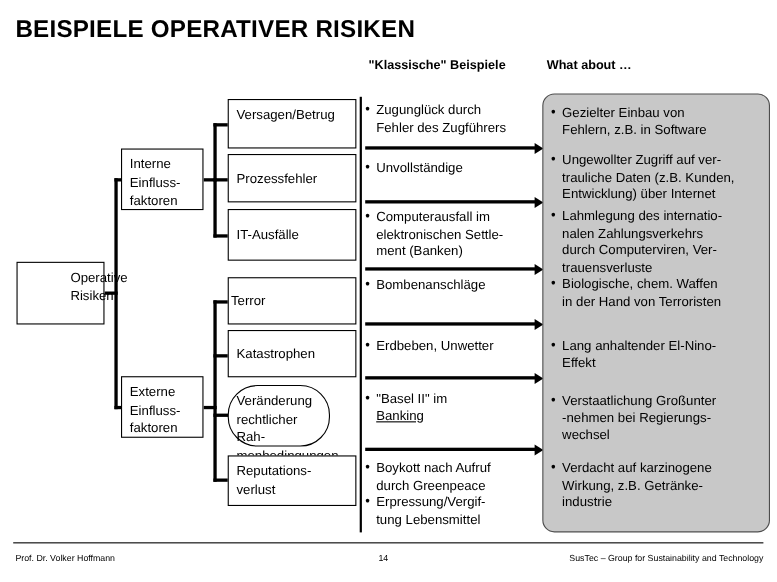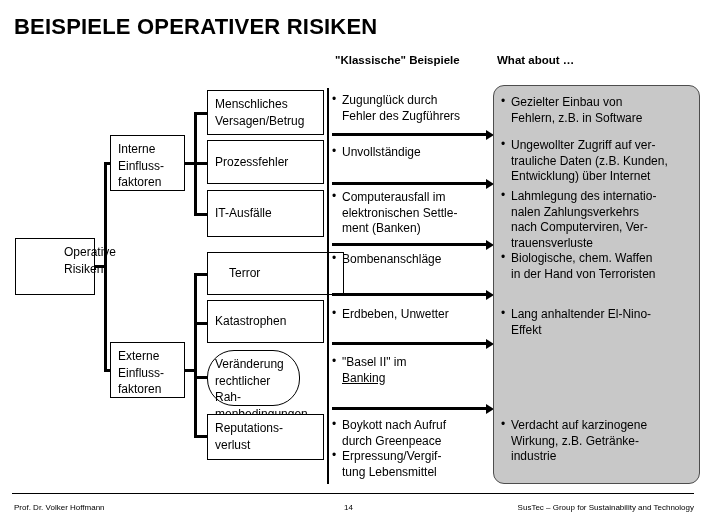--- a/index.html
+++ b/index.html
@@ -139,33 +139,32 @@
     <div>faktoren</div>
   </div>
 
   <div class="tbox" style="left:110px;top:342px;width:75px;height:56px;">
     <div>Externe</div>
     <div>Einfluss-</div>
     <div>faktoren</div>
   </div>
 
   <div class="tbox" style="left:207px;top:90px;width:117px;height:45px;">
-    <div>Menschliches</div>
     <div>Versagen/Betrug</div>
   </div>
 
   <div class="tbox mid" style="left:207px;top:140px;width:117px;height:44px;padding-left:7px;">
     <span>Prozessfehler</span>
   </div>
 
   <div class="tbox mid" style="left:207px;top:190px;width:117px;height:47px;padding-left:7px;">
     <span>IT-Ausfälle</span>
   </div>
 
-  <div class="tbox mid" style="left:207px;top:252px;width:137px;height:43px;padding-left:21px;">
+  <div class="tbox mid" style="left:207px;top:252px;width:117px;height:43px;padding-left:2px;">
     <span>Terror</span>
   </div>
 
   <div class="tbox mid" style="left:207px;top:300px;width:117px;height:43px;padding-left:7px;">
     <span>Katastrophen</span>
   </div>
 
   <div class="tbox" style="left:207px;top:350px;width:93px;height:56px;border-radius:27px;">
     <div>Veränderung</div>
     <div>rechtlicher Rah-</div>
@@ -251,38 +250,45 @@
     </ul>
     <div style="padding-left:10px;">trauliche Daten (z.B. Kunden,</div>
     <div style="padding-left:10px;">Entwicklung) über Internet</div>
   </div>
 
   <div class="gblock" style="left:501px;top:189px;">
     <ul>
       <li>Lahmlegung des internatio-</li>
     </ul>
     <div style="padding-left:10px;">nalen Zahlungsverkehrs</div>
-    <div style="padding-left:10px;">nach Computerviren, Ver-</div>
+    <div style="padding-left:10px;">durch Computerviren, Ver-</div>
     <div style="padding-left:10px;">trauensverluste</div>
   </div>
 
   <div class="gblock" style="left:501px;top:251px;">
     <ul>
       <li>Biologische, chem. Waffen</li>
     </ul>
     <div style="padding-left:10px;">in der Hand von Terroristen</div>
   </div>
 
   <div class="gblock" style="left:501px;top:307px;">
     <ul>
       <li>Lang anhaltender El-Nino-</li>
     </ul>
     <div style="padding-left:10px;">Effekt</div>
   </div>
 
+  <div class="gblock" style="left:501px;top:357px;">
+    <ul>
+      <li>Verstaatlichung Großunter</li>
+    </ul>
+    <div style="padding-left:10px;">-nehmen bei Regierungs-</div>
+    <div style="padding-left:10px;">wechsel</div>
+  </div>
 
   <div class="gblock" style="left:501px;top:418px;">
     <ul>
       <li>Verdacht auf karzinogene</li>
     </ul>
     <div style="padding-left:10px;">Wirkung, z.B. Getränke-</div>
     <div style="padding-left:10px;">industrie</div>
   </div>
 
   <div class="footrule"></div>

